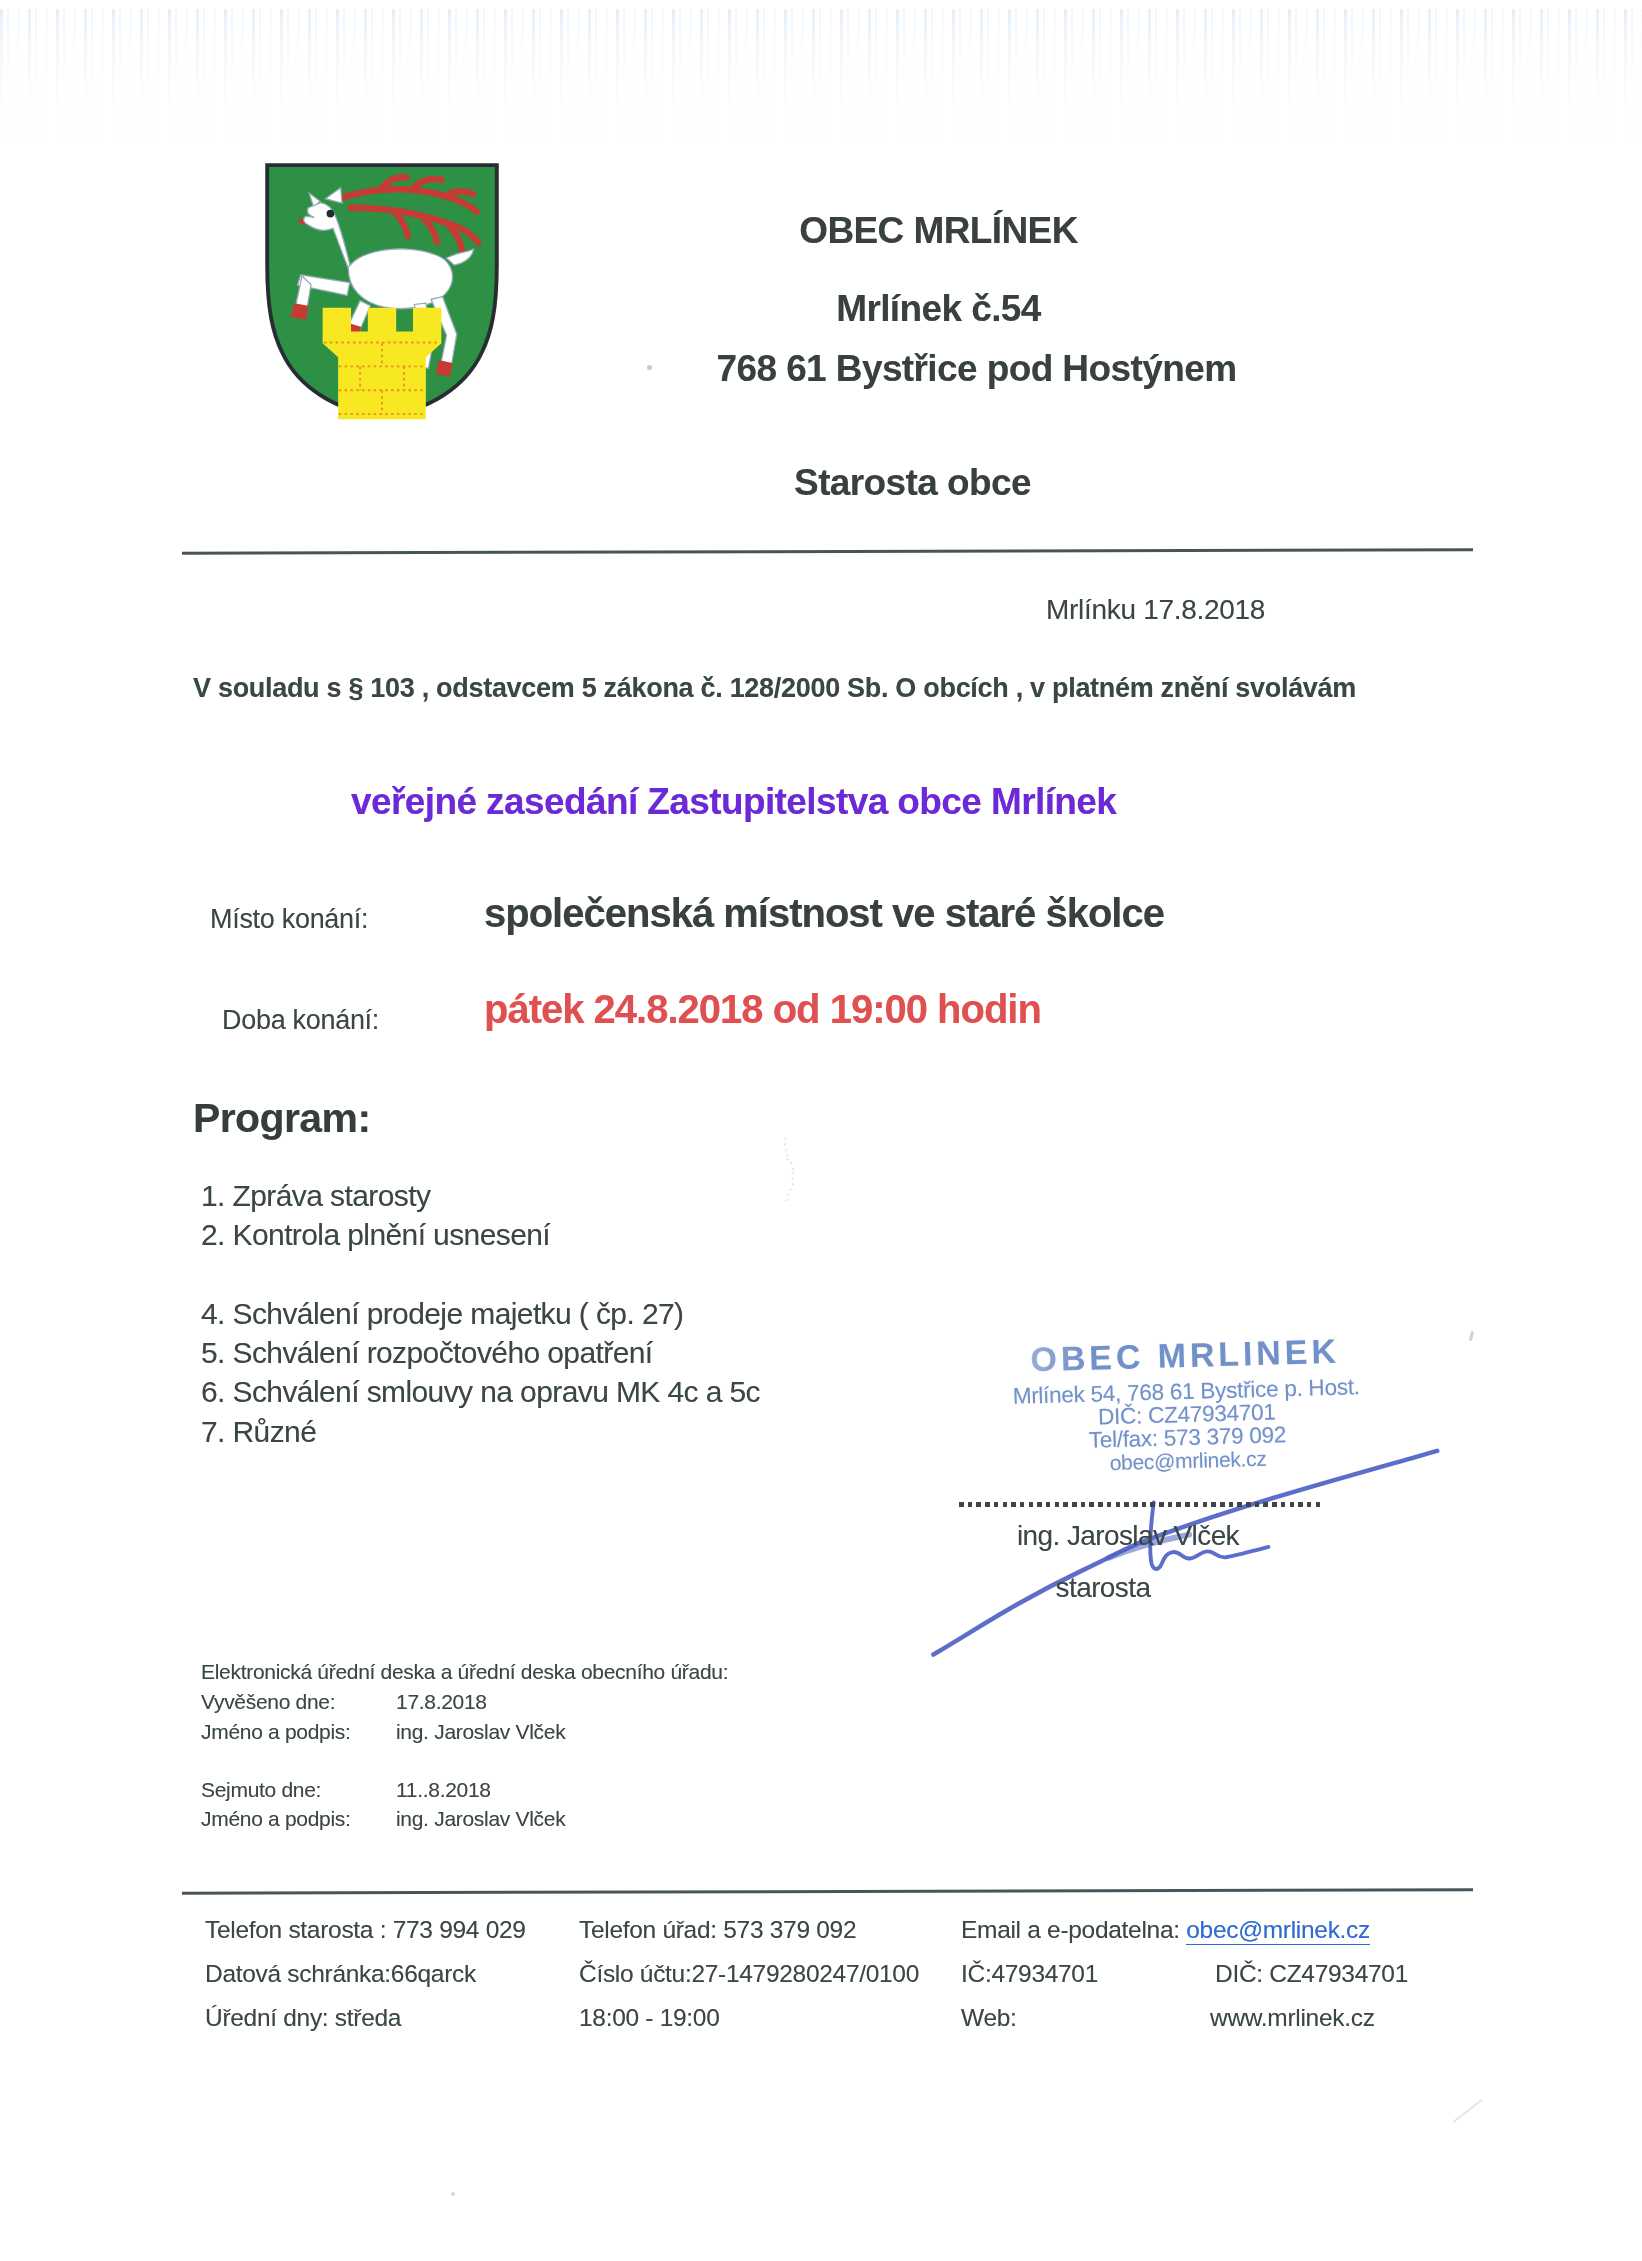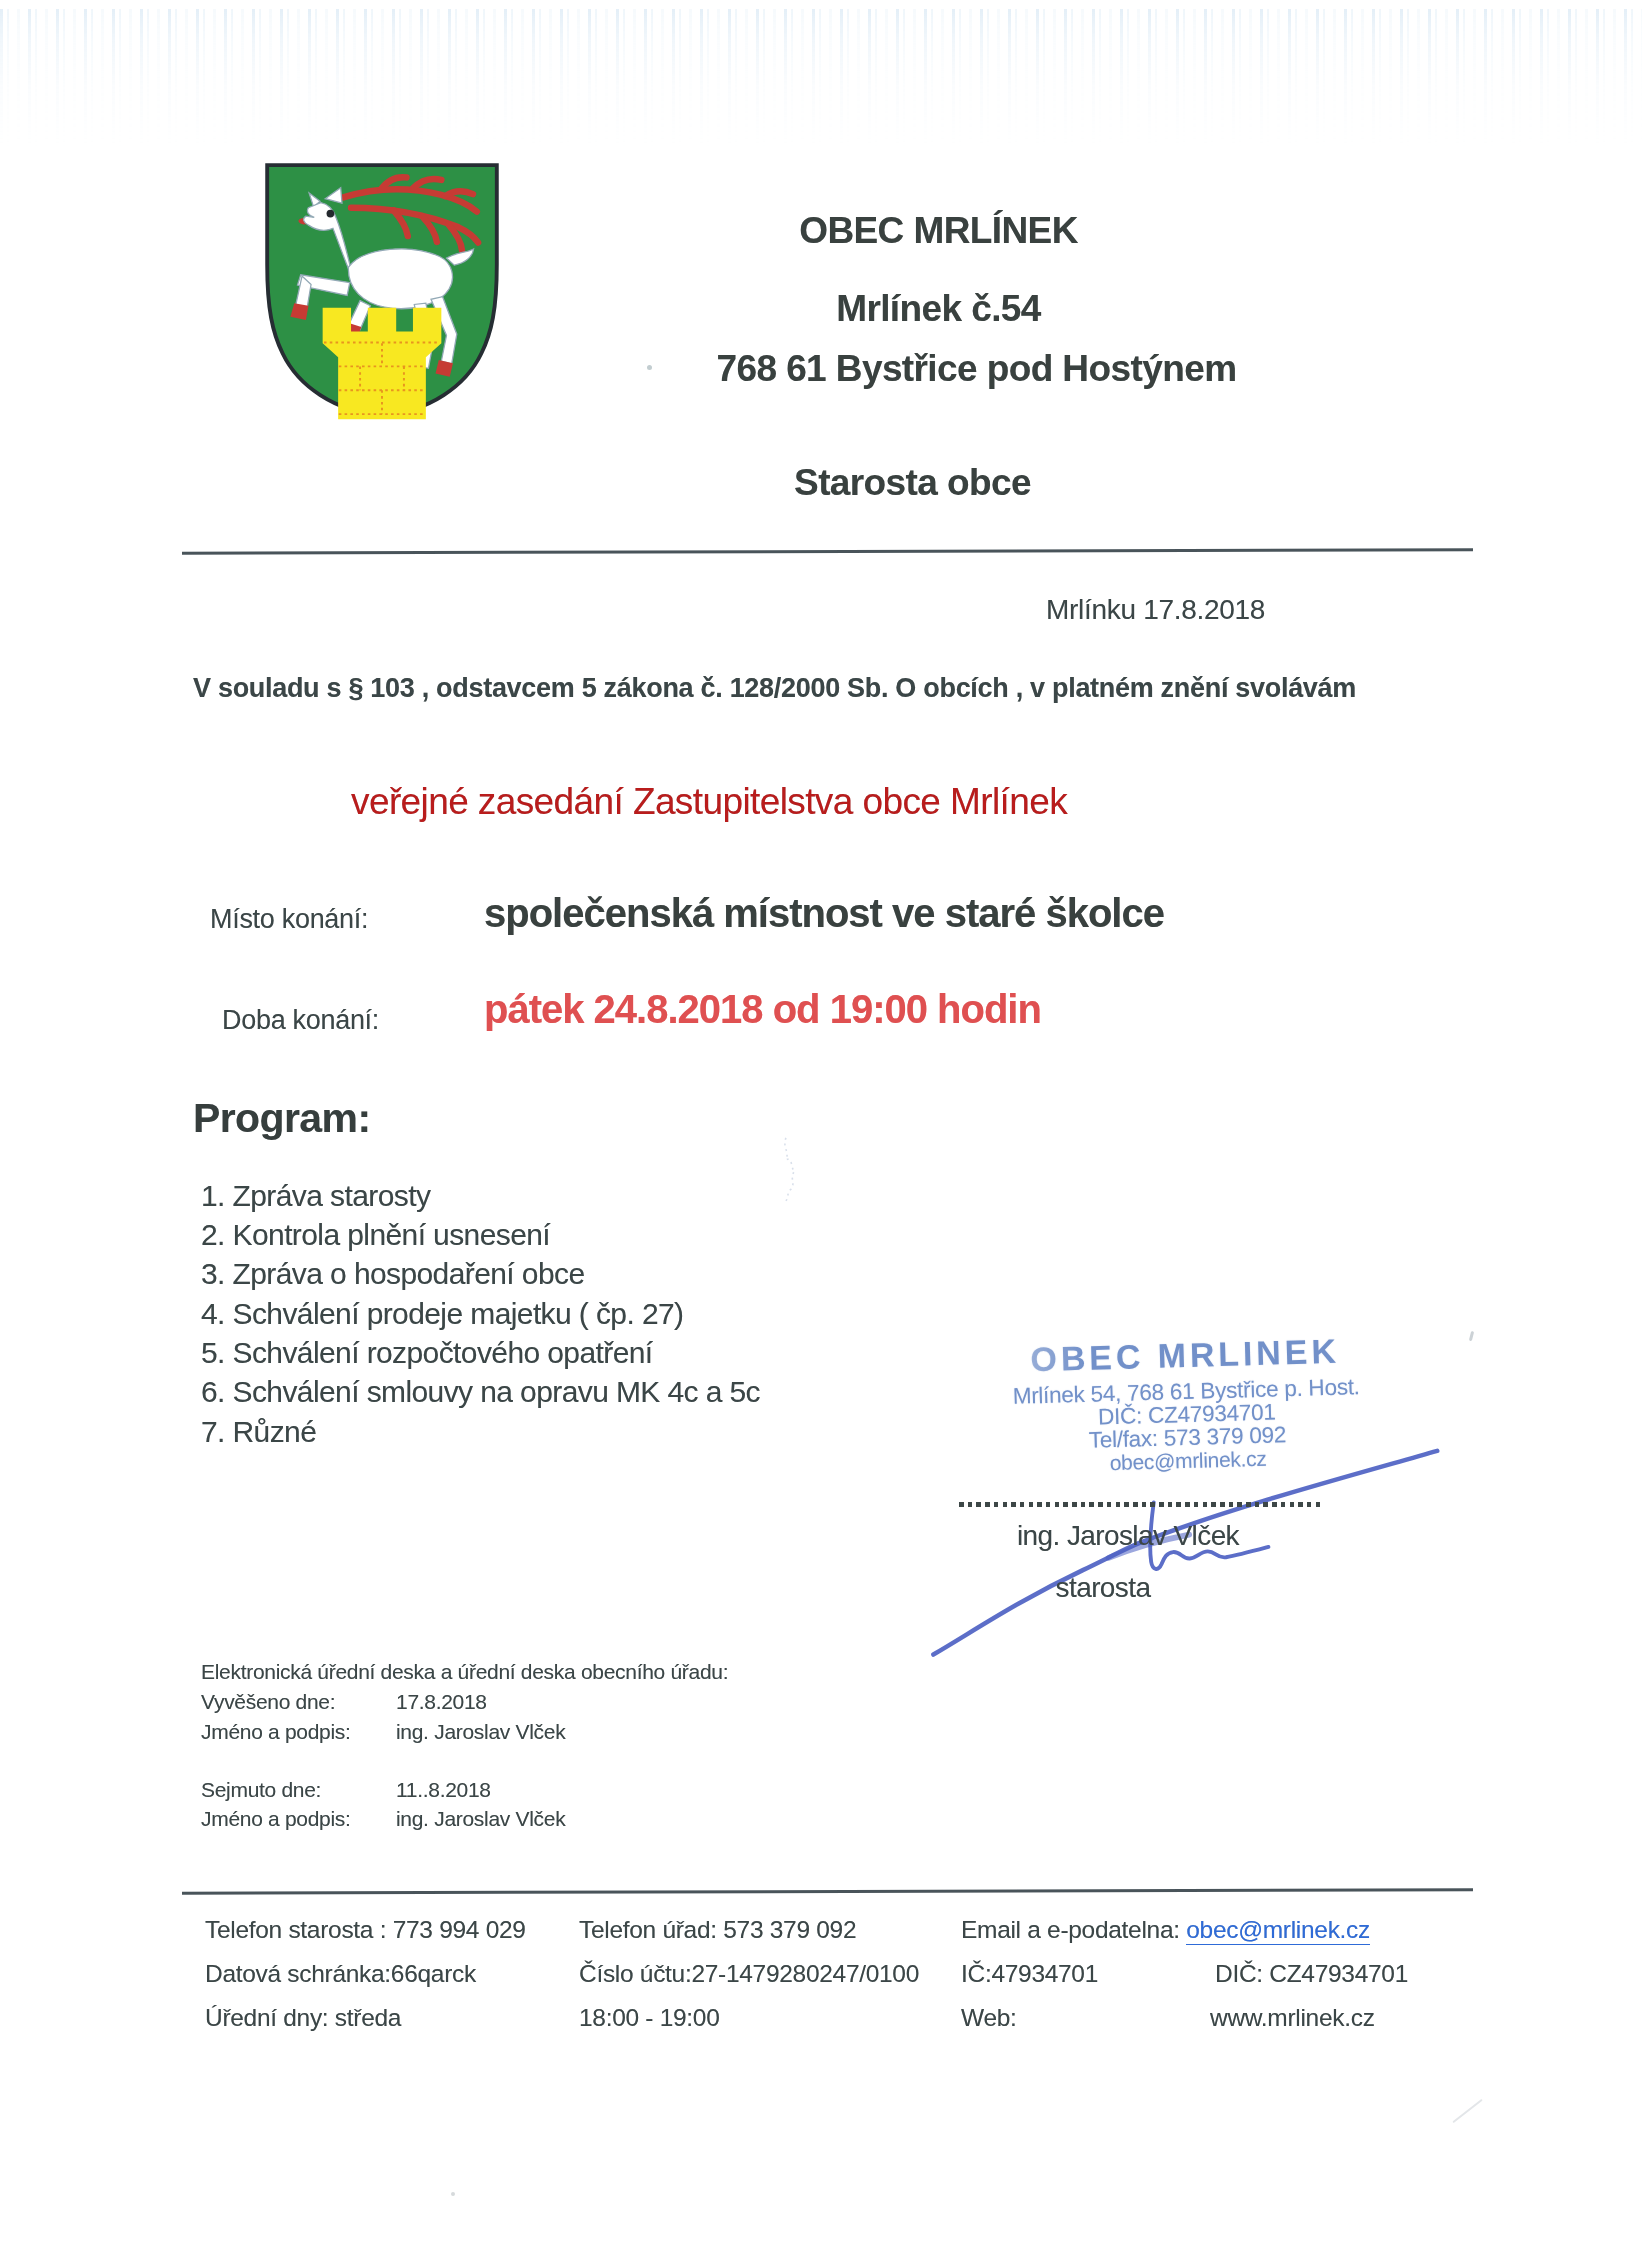--- a/index.html
+++ b/index.html
@@ -20,21 +20,21 @@
         rgba(186,214,236,.38) 0 2.6px, rgba(255,255,255,0) 2.6px 7px,
         rgba(203,226,242,.30) 7px 9px, rgba(255,255,255,0) 9px 17px,
         rgba(214,232,244,.22) 17px 20px, rgba(255,255,255,0) 20px 28px);
     -webkit-mask-image:linear-gradient(to bottom,#000 0%,rgba(0,0,0,.55) 22%,rgba(0,0,0,.18) 55%,transparent 100%);
     mask-image:linear-gradient(to bottom,#000 0%,rgba(0,0,0,.55) 22%,rgba(0,0,0,.18) 55%,transparent 100%);
   }
   .hdr-line{font-weight:bold;font-size:37px;letter-spacing:-0.6px;color:#39413f;text-align:center;}
   .rule{position:absolute;background:#49545a;height:2.6px;transform:rotate(-0.15deg);}
   .dateline{font-size:28px;letter-spacing:-0.3px;}
   .intro{font-size:27px;letter-spacing:-0.3px;}
-  .meet-title{font-weight:normal;font-size:37px;letter-spacing:-0.6px;color:#b91c1c;}
+  .meet-title{font-weight:bold;font-size:37px;letter-spacing:-0.6px;color:#6d28d9;}
   .row-label{font-size:27px;letter-spacing:-0.3px;}
   .row-value{font-weight:bold;font-size:40px;letter-spacing:-1px;color:#39413f;}
   .program-title{font-weight:bold;font-size:41px;letter-spacing:-0.6px;color:#363e3d;}
   .prog-item{font-size:30px;letter-spacing:-0.6px;}
   .stamp{
     text-align:center;color:#5f82c2;opacity:.88;
     transform:rotate(-1.6deg);
     text-shadow:0 0 1.3px rgba(95,130,194,.30);
   }
   .stamp .l1{font-weight:bold;font-size:34px;letter-spacing:3.9px;margin-bottom:5.2px;
@@ -134,21 +134,20 @@
 
   <div class="abs row-label soft" style="left:210px;top:904px;">Místo konání:</div>
   <div class="abs row-value soft" style="left:484px;top:891px;">společenská místnost ve staré školce</div>
 
   <div class="abs row-label soft" style="left:222px;top:1005px;">Doba konání:</div>
   <div class="abs row-value" style="left:484px;top:987px;color:#df5051;text-shadow:0 0 0.6px rgba(223,80,81,.4);">pátek 24.8.2018  od 19:00 hodin</div>
 
   <div class="abs program-title soft" style="left:193px;top:1095px;">Program:</div>
   <div class="abs prog-item soft" style="left:201px;top:1179px;">1. Zpráva  starosty</div>
   <div class="abs prog-item soft" style="left:201px;top:1218px;">2. Kontrola plnění usnesení</div>
-  <div class="abs prog-item soft" style="left:201px;top:1257px;">3. Zpráva o hospodaření obce</div>
   <div class="abs prog-item soft" style="left:201px;top:1297px;">4. Schválení  prodeje majetku ( čp. 27)</div>
   <div class="abs prog-item soft" style="left:201px;top:1336px;">5. Schválení  rozpočtového opatření</div>
   <div class="abs prog-item soft" style="left:201px;top:1375px;">6. Schválení smlouvy na opravu MK 4c a 5c</div>
   <div class="abs prog-item soft" style="left:201px;top:1415px;">7.  Různé</div>
 
   <svg class="abs" style="left:777px;top:1135px;opacity:.55;" width="32" height="71" viewBox="0 0 50 110">
     <path d="M14 4 C8 18 20 26 14 38 C26 34 20 52 28 56 C18 66 30 72 22 84 C14 90 20 100 10 106" stroke="#b9c6da" stroke-width="2.5" fill="none" stroke-dasharray="3 6"></path>
   </svg>
 
   <div class="abs stamp" style="left:1006px;top:1336px;width:361px;">

